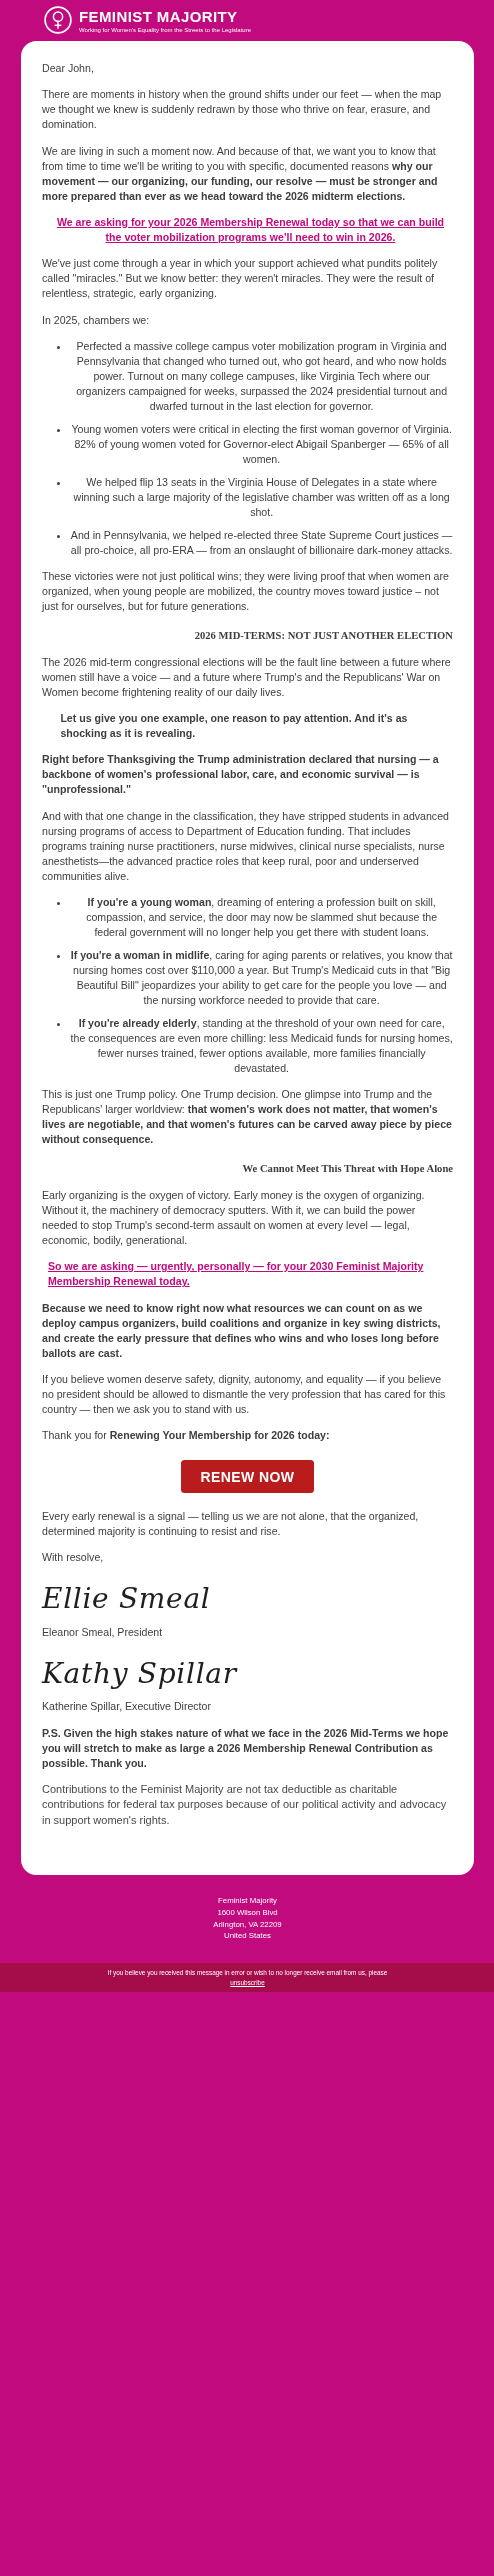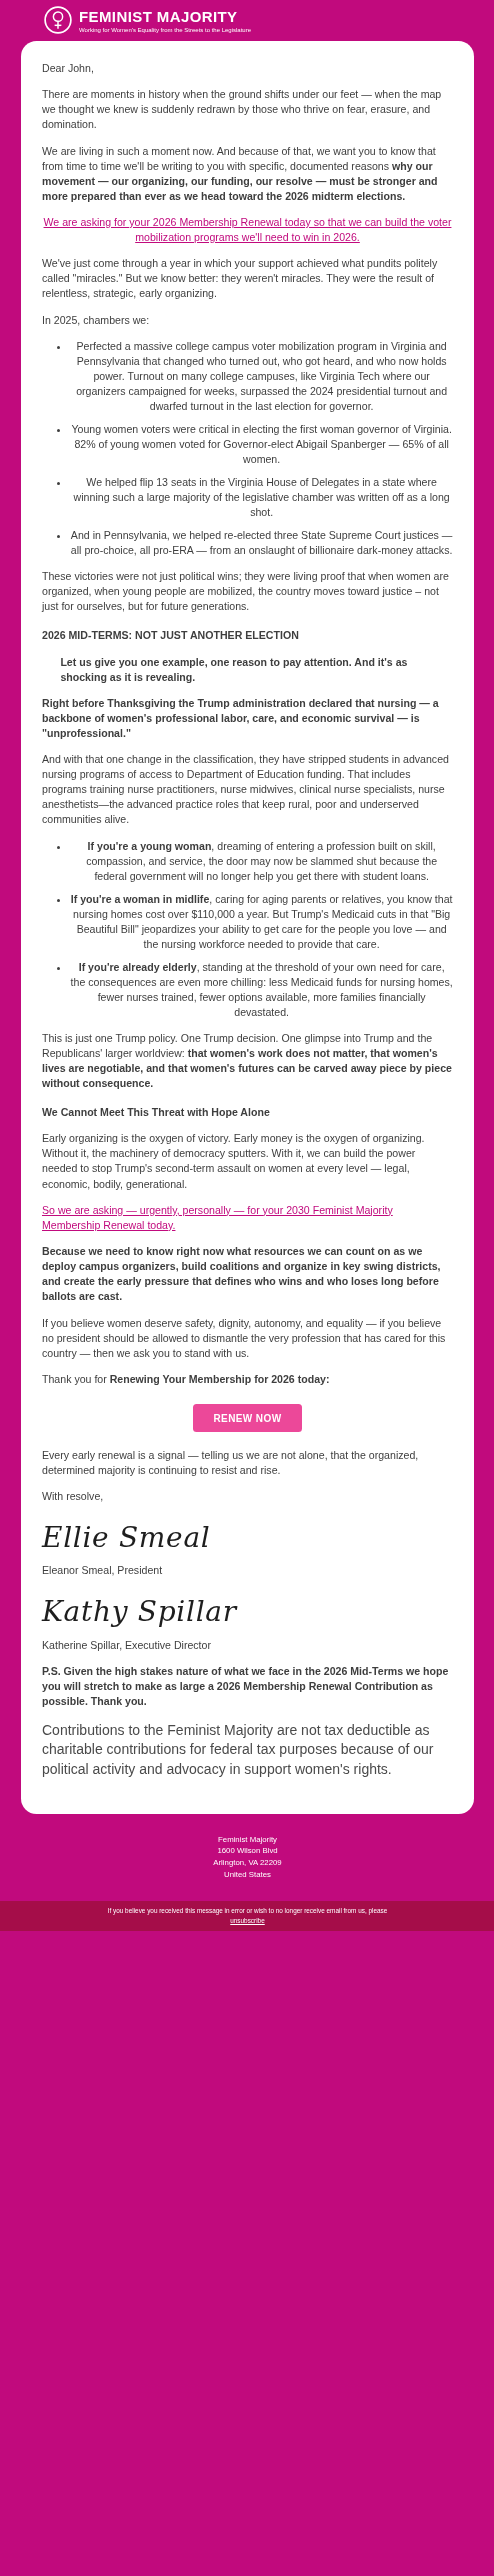--- a/index.html
+++ b/index.html
@@ -21,59 +21,59 @@
   .brand {
     color:#fff; font-weight:bold; font-size:15px; letter-spacing:0.4px;
   }
   .tagline { color:#fff; font-size:6px; margin-top:1.4px; }
 
   
   .card {
     background:#fff;
     margin:0 21px;
     border-radius:15.5px;
-    padding:20px 21px 23px;
+    padding:20px 21px 36px;
     color:#3e3e3e;
     font-size:10.6px;
     line-height:1.42;
   }
   .card p { margin-bottom:11.3px; }
   .card ul { margin:0 0 11.3px 17px; padding-left:11.3px; }
   .card li { margin-bottom:7.8px;text-align:center; }
   .bold { font-weight:bold; }
   .cta {
-    color:#c10a7d; font-weight:normal; text-decoration:underline; cursor:pointer;
+    color:#c10a7d; font-weight:bold; text-decoration:underline; cursor:pointer;margin-left:6px;
   }
   .cta.center { text-align:center; }
-  .heading { text-align:left; font-weight:bold; margin:14px 0 11.3px; }
+  .heading { text-align:right; font-weight:bold; margin:14px 0 11.3px;font-family:Liberation Serif, serif; }
   .indent-quote { font-weight:bold; margin:0 18.4px 11.3px; }
   .btn-wrap { text-align:center; margin:17px 0 15.5px; }
   .renew-btn {
     display:inline-block;
-    background:#ec4899;
+    background:#b91c1c;
     color:#fff;
     font-family:"Liberation Sans", sans-serif;
     font-weight:bold;
-    font-size:10px;
+    font-size:14px;
     letter-spacing:0.4px;
     padding:8.5px 20px;
     border:none;
     border-radius:3.5px;
     cursor:pointer;
   }
   .signature {
     font-family:"DejaVu Serif", serif;
     font-style:italic;
     font-size:28px;
     color:#1e1e1e;
     margin:14px 0 5.7px;
     letter-spacing:0.7px;
   }
   .sig-name { margin-bottom:18.4px; }
-  .disclaimer { font-size:14px; line-height:1.4; color:#4a4a4a; }
+  .disclaimer { font-size:11px; line-height:1.4; color:#4a4a4a; }
 
   
   .footer {
     text-align:center;
     color:#fff;
     font-size:7.8px;
     line-height:1.5;
     padding:20px 0 21px;
   }
   .unsub-bar {
@@ -124,20 +124,21 @@
       <li>Perfected a massive college campus voter mobilization program in Virginia and Pennsylvania that changed who turned out, who got heard, and who now holds power. Turnout on many college campuses, like Virginia Tech where our organizers campaigned for weeks, surpassed the 2024 presidential turnout and dwarfed turnout in the last election for governor.</li>
       <li>Young women voters were critical in electing the first woman governor of Virginia. 82% of young women voted for Governor-elect Abigail Spanberger — 65% of all women.</li>
       <li>We helped flip 13 seats in the Virginia House of Delegates in a state where winning such a large majority of the legislative chamber was written off as a long shot.</li>
       <li>And in Pennsylvania, we helped re-elected three State Supreme Court justices — all pro-choice, all pro-ERA — from an onslaught of billionaire dark-money attacks.</li>
     </ul>
 
     <p>These victories were not just political wins; they were living proof that when women are organized, when young people are mobilized, the country moves toward justice – not just for ourselves, but for future generations.</p>
 
     <p class="heading">2026 MID-TERMS: NOT JUST ANOTHER ELECTION</p>
 
+    <p>The 2026 mid-term congressional elections will be the fault line between a future where women still have a voice — and a future where Trump's and the Republicans' War on Women become frightening reality of our daily lives.</p>
 
     <p class="indent-quote">Let us give you one example, one reason to pay attention. And it's as shocking as it is revealing.</p>
 
     <p class="bold">Right before Thanksgiving the Trump administration declared that nursing — a backbone of women's professional labor, care, and economic survival — is "unprofessional."</p>
 
     <p>And with that one change in the classification, they have stripped students in advanced nursing programs of access to Department of Education funding. That includes programs training nurse practitioners, nurse midwives, clinical nurse specialists, nurse anesthetists—the advanced practice roles that keep rural, poor and underserved communities alive.</p>
 
 
     <ul>
       <li><strong>If you're a young woman</strong><span>, dreaming of entering a profession built on skill, compassion, and service, the door may now be slammed shut because the federal government will no longer help you get there with student loans.</span></li>

